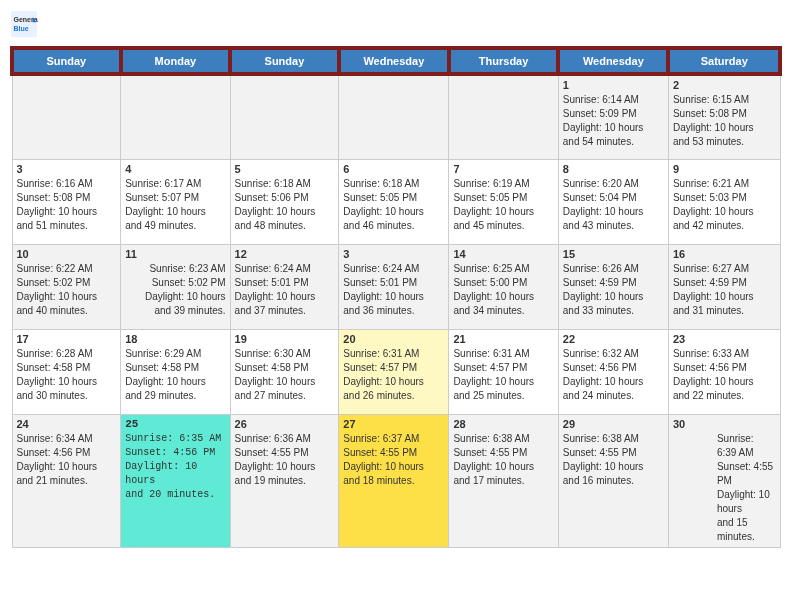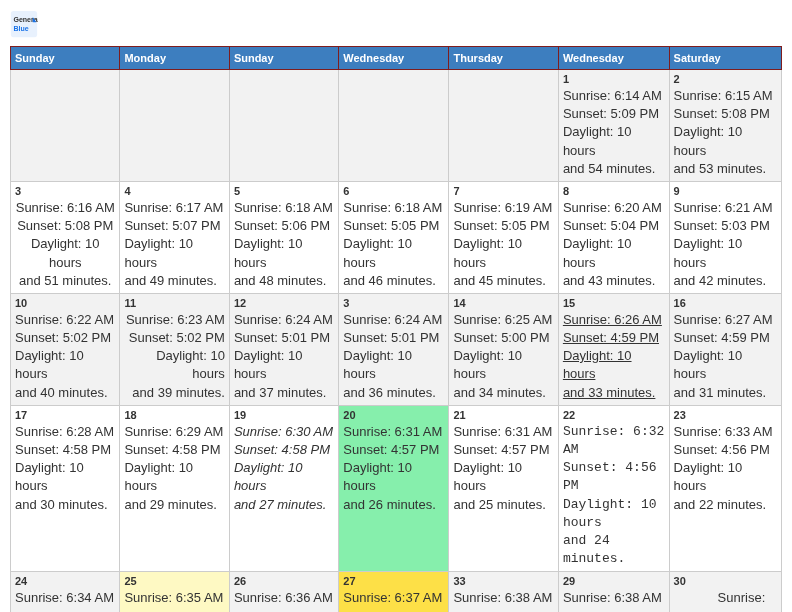--- a/index.html
+++ b/index.html
@@ -53,22 +53,22 @@
     .calendar {
       width: 100%;
       border-collapse: collapse;
     }
     .calendar th {
       background: #3d7ebf;
       color: white;
       font-size: 11px;
       font-weight: bold;
       padding: 5px 4px;
-      text-align: left;
-      border: 1px solid #7f1d1d;
+      text-align: center;
+      border: 4px solid #7f1d1d;
     }
     .calendar td {
       border: 1px solid #ccc;
       vertical-align: top;
       padding: 3px 4px;
       font-size: 9.5px;
       color: #333;
       height: 85px;
       width: 113px;
     }
@@ -78,21 +78,21 @@
     .calendar td.has-data {
       background: #fff;
     }
     .day-num {
       font-size: 11px;
       font-weight: bold;
       margin-bottom: 2px;
       display: block;
     }
     .day-info {
-      font-size: 13px;
+      font-size: 10px;
       line-height: 1.4;
       color: #333;
     }
     tr:nth-child(odd) td { background: #f2f2f2; }
     tr:nth-child(even) td { background: #fff; }
     tr td.empty { background: #f2f2f2; }
   </style>
 </head>
 <body>
 
@@ -146,21 +146,21 @@
             <span class="day-num">2</span>
             <div class="day-info" style="white-space: pre-line;">Sunrise: 6:15 AM
 Sunset: 5:08 PM
 Daylight: 10 hours
 and 53 minutes.</div>
           </td>
         </tr>
         <tr>
           <td class="has-data" style="background: rgb(255, 255, 255);">
             <span class="day-num">3</span>
-            <div class="day-info" style="white-space: pre-line; text-align: center;">Sunrise: 6:16 AM
+            <div class="day-info" style="white-space: pre-line;">Sunrise: 6:16 AM
 Sunset: 5:08 PM
 Daylight: 10 hours
 and 51 minutes.</div>
           </td>
           <td class="has-data" style="background: rgb(255, 255, 255);">
             <span class="day-num">4</span>
             <div class="day-info" style="white-space: pre-line;">Sunrise: 6:17 AM
 Sunset: 5:07 PM
 Daylight: 10 hours
 and 49 minutes.</div>
@@ -232,21 +232,21 @@
           </td>
           <td class="has-data" style="background: rgb(242, 242, 242);">
             <span class="day-num">14</span>
             <div class="day-info" style="white-space: pre-line;">Sunrise: 6:25 AM
 Sunset: 5:00 PM
 Daylight: 10 hours
 and 34 minutes.</div>
           </td>
           <td class="has-data" style="background: rgb(242, 242, 242);">
             <span class="day-num">15</span>
-            <div class="day-info" style="white-space: pre-line; text-decoration: underline;">Sunrise: 6:26 AM
+            <div class="day-info" style="white-space: pre-line;">Sunrise: 6:26 AM
 Sunset: 4:59 PM
 Daylight: 10 hours
 and 33 minutes.</div>
           </td>
           <td class="has-data" style="background: rgb(242, 242, 242);">
             <span class="day-num">16</span>
             <div class="day-info" style="white-space: pre-line;">Sunrise: 6:27 AM
 Sunset: 4:59 PM
 Daylight: 10 hours
 and 31 minutes.</div>
@@ -262,63 +262,63 @@
           </td>
           <td class="has-data" style="background: rgb(255, 255, 255);">
             <span class="day-num">18</span>
             <div class="day-info" style="white-space: pre-line;">Sunrise: 6:29 AM
 Sunset: 4:58 PM
 Daylight: 10 hours
 and 29 minutes.</div>
           </td>
           <td class="has-data" style="background: rgb(255, 255, 255);">
             <span class="day-num">19</span>
-            <div class="day-info" style="white-space: pre-line; font-style: italic;">Sunrise: 6:30 AM
+            <div class="day-info" style="white-space: pre-line;">Sunrise: 6:30 AM
 Sunset: 4:58 PM
 Daylight: 10 hours
 and 27 minutes.</div>
           </td>
-          <td class="has-data" style="background: #86efac;">
+          <td class="has-data" style="background: #fef9c3;">
             <span class="day-num">20</span>
             <div class="day-info" style="white-space: pre-line;">Sunrise: 6:31 AM
 Sunset: 4:57 PM
 Daylight: 10 hours
 and 26 minutes.</div>
           </td>
           <td class="has-data" style="background: rgb(255, 255, 255);">
             <span class="day-num">21</span>
             <div class="day-info" style="white-space: pre-line;">Sunrise: 6:31 AM
 Sunset: 4:57 PM
 Daylight: 10 hours
 and 25 minutes.</div>
           </td>
           <td class="has-data" style="background: rgb(255, 255, 255);">
             <span class="day-num">22</span>
-            <div class="day-info" style="white-space: pre-line; font-family: Liberation Mono, monospace;">Sunrise: 6:32 AM
+            <div class="day-info" style="white-space: pre-line;">Sunrise: 6:32 AM
 Sunset: 4:56 PM
 Daylight: 10 hours
 and 24 minutes.</div>
           </td>
           <td class="has-data" style="background: rgb(255, 255, 255);">
             <span class="day-num">23</span>
             <div class="day-info" style="white-space: pre-line;">Sunrise: 6:33 AM
 Sunset: 4:56 PM
 Daylight: 10 hours
 and 22 minutes.</div>
           </td>
         </tr>
         <tr>
           <td class="has-data" style="background: rgb(242, 242, 242);">
             <span class="day-num">24</span>
             <div class="day-info" style="white-space: pre-line;">Sunrise: 6:34 AM
 Sunset: 4:56 PM
 Daylight: 10 hours
 and 21 minutes.</div>
           </td>
-          <td class="has-data" style="background: #fef9c3;">
+          <td class="has-data" style="background: #5eead4; font-family: Liberation Mono, monospace;">
             <span class="day-num">25</span>
             <div class="day-info" style="white-space: pre-line;">Sunrise: 6:35 AM
 Sunset: 4:56 PM
 Daylight: 10 hours
 and 20 minutes.</div>
           </td>
           <td class="has-data" style="background: rgb(242, 242, 242); margin-left: 16px;">
             <span class="day-num">26</span>
             <div class="day-info" style="white-space: pre-line;">Sunrise: 6:36 AM
 Sunset: 4:55 PM
@@ -326,21 +326,21 @@
 and 19 minutes.</div>
           </td>
           <td class="has-data" style="background: #fde047;">
             <span class="day-num">27</span>
             <div class="day-info" style="white-space: pre-line;">Sunrise: 6:37 AM
 Sunset: 4:55 PM
 Daylight: 10 hours
 and 18 minutes.</div>
           </td>
           <td class="has-data" style="background: rgb(242, 242, 242);">
-            <span class="day-num">33</span>
+            <span class="day-num">28</span>
             <div class="day-info" style="white-space: pre-line;">Sunrise: 6:38 AM
 Sunset: 4:55 PM
 Daylight: 10 hours
 and 17 minutes.</div>
           </td>
           <td class="has-data" style="background: rgb(242, 242, 242);">
             <span class="day-num">29</span>
             <div class="day-info" style="white-space: pre-line;">Sunrise: 6:38 AM
 Sunset: 4:55 PM
 Daylight: 10 hours

